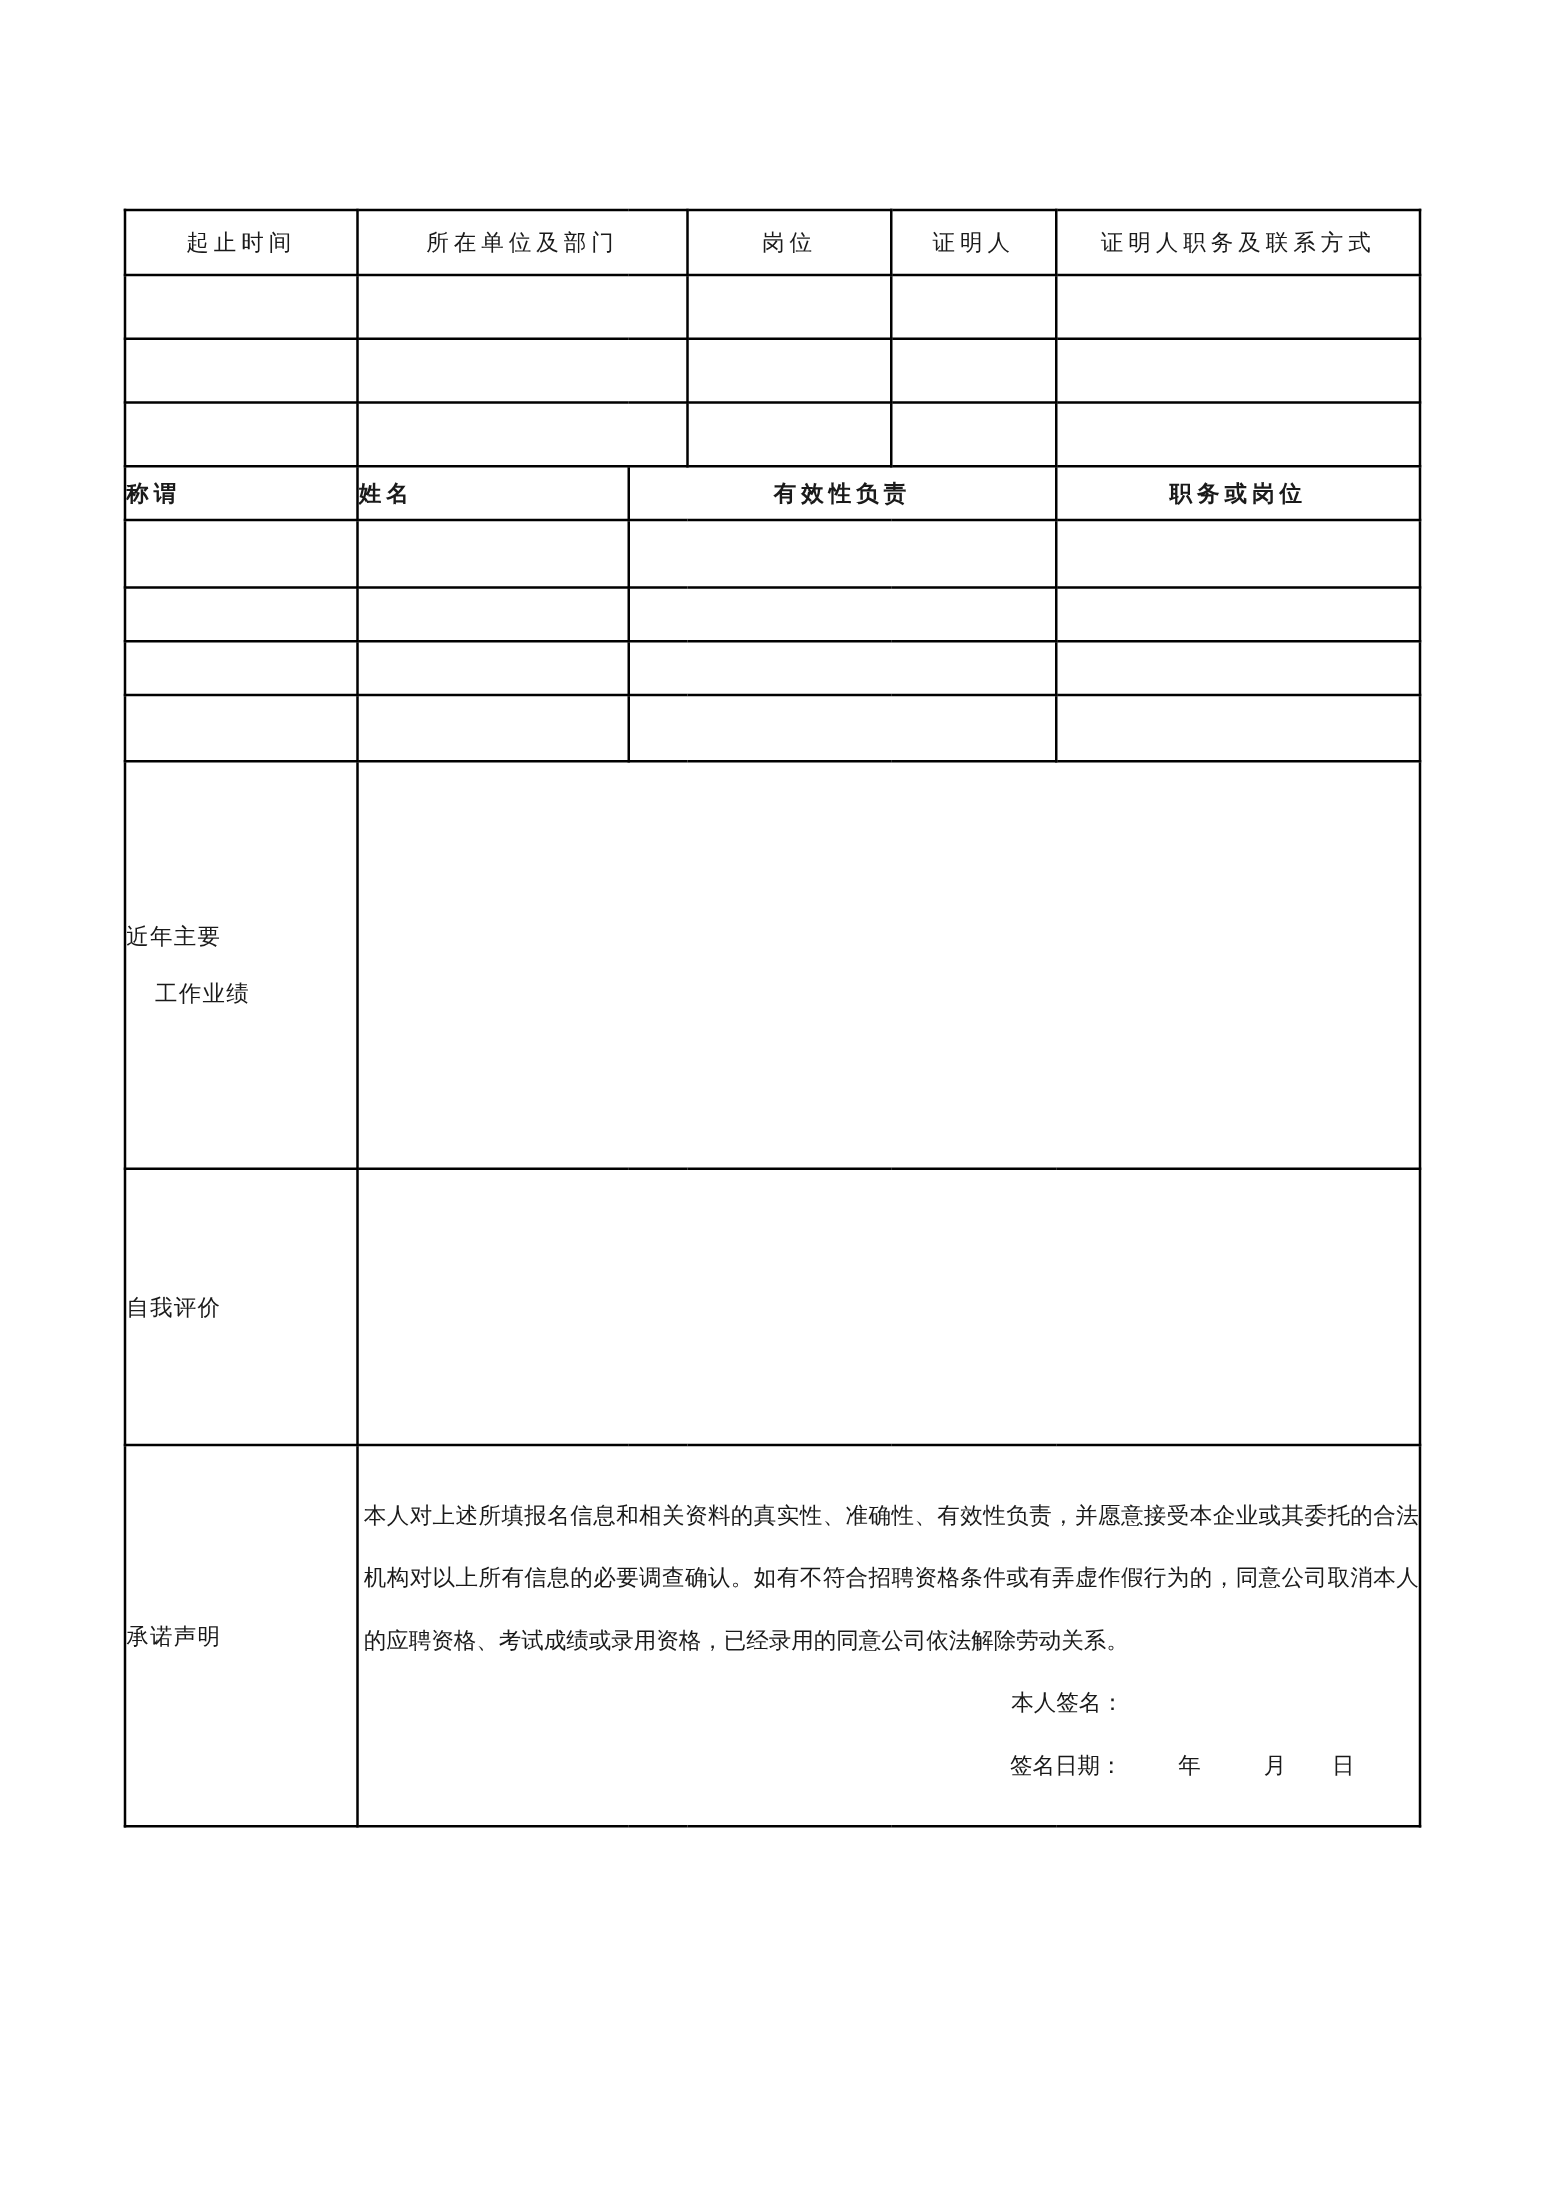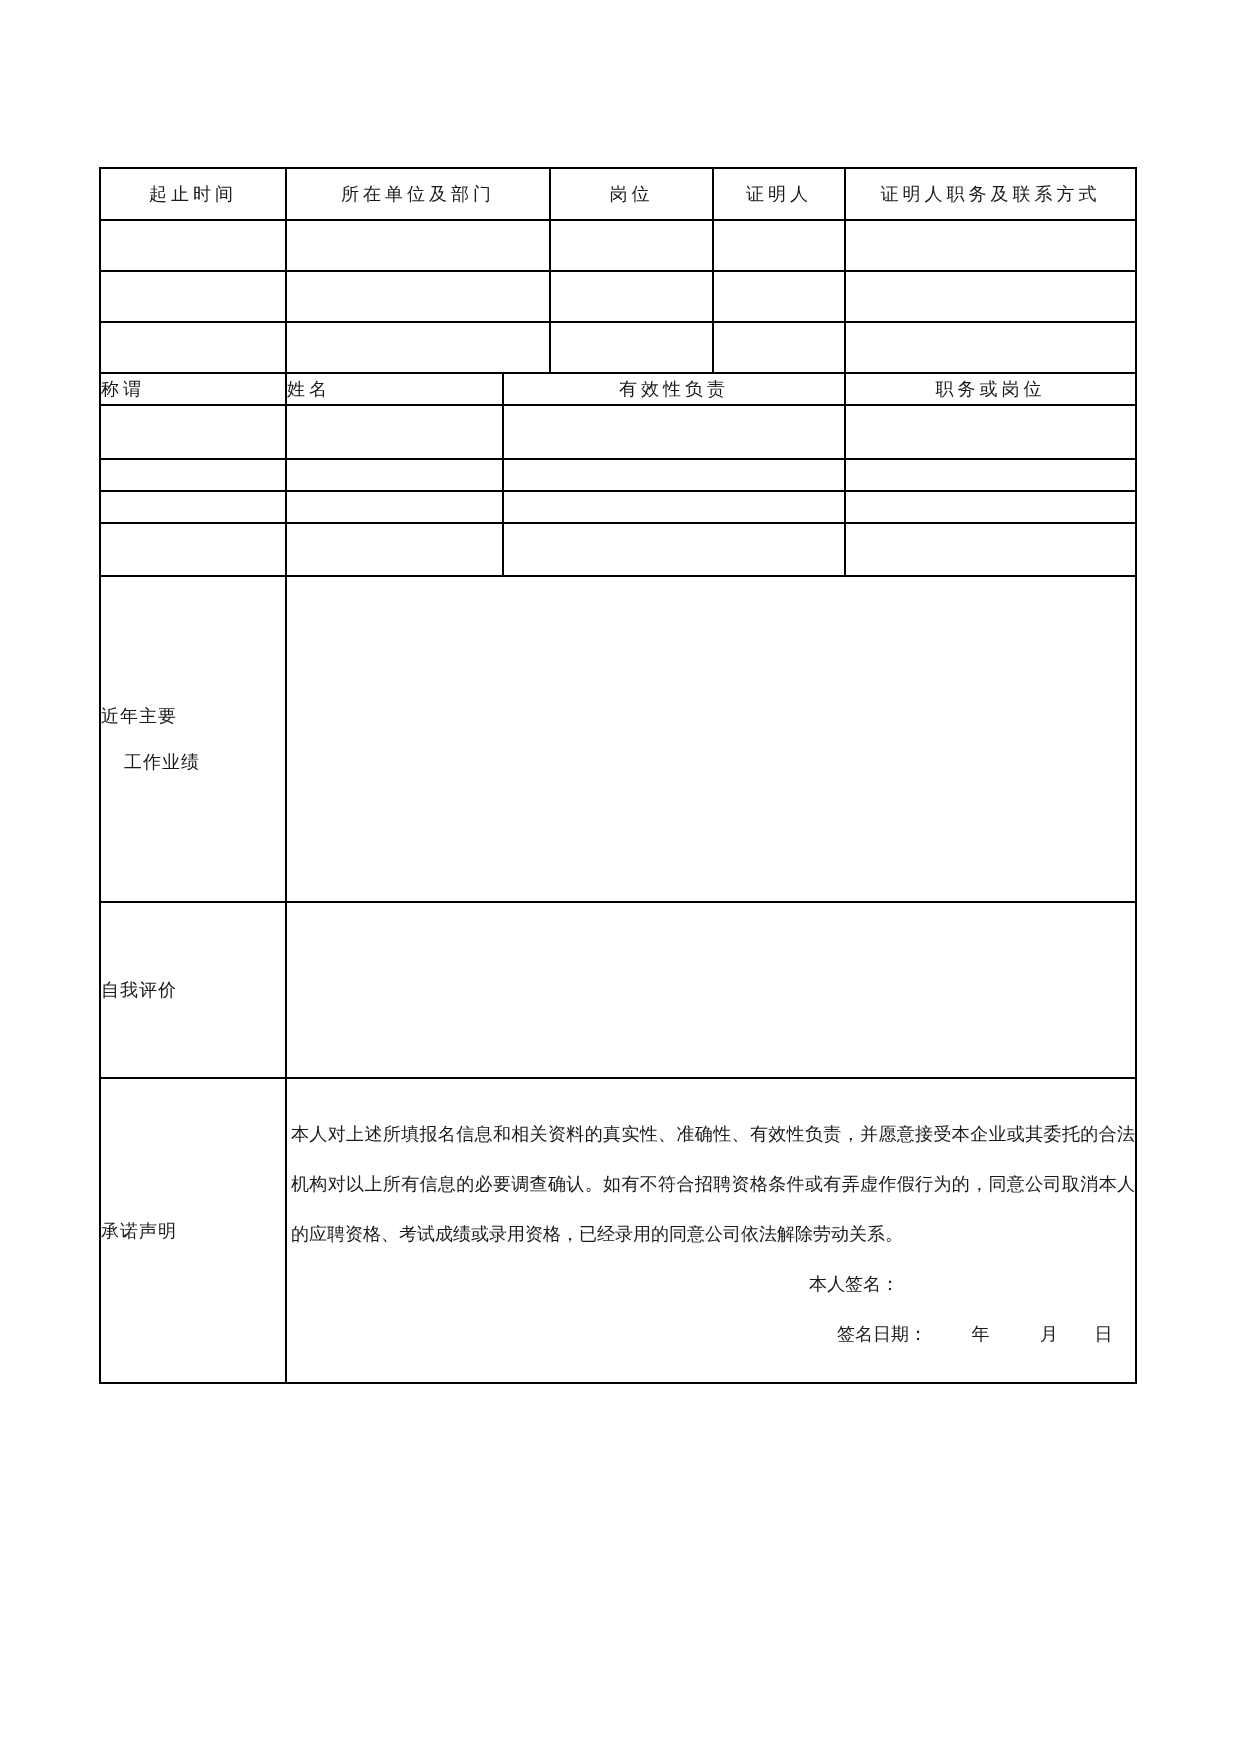--- a/index.html
+++ b/index.html
@@ -34,32 +34,32 @@
   td.label-cell div + div { margin-top: 18px; padding-left: 23px; }
   
   td.commit-cell { vertical-align: top; font-size: 24px; }
   .statement {
     padding: 6px 0 0 4px;
     line-height: 50px;
     text-align: justify;
     text-justify: inter-ideograph;
   }
   .sig-line  { line-height: 50px; padding-left: 522px; }
-  .date-line { line-height: 50px; padding-left: 521px; margin-left: 29px; }
+  .date-line { line-height: 50px; padding-left: 521px; }
   .date-line .y { margin-left: 40px; }
   .date-line .m { margin-left: 46px; }
   .date-line .d { margin-left: 32px; }
   
   tr.rh52  { height: 52px; }
   tr.rh51  { height: 51px; }
-  tr.rh50  { height: 32px; }
+  tr.rh50  { height: 43px; font-weight: bold; }
   tr.rh54  { height: 54px; }
   tr.rh53  { height: 53px; }
   tr.rh326 { height: 326px; }
-  tr.rh222 { height: 176px; }
+  tr.rh222 { height: 221px; }
   tr.rh305 { height: 305px; }
 </style>
 </head>
 <body>
 
 <div class="page">
   <table class="form">
     <colgroup>
       <col style="width:186px">
       <col style="width:217px">

